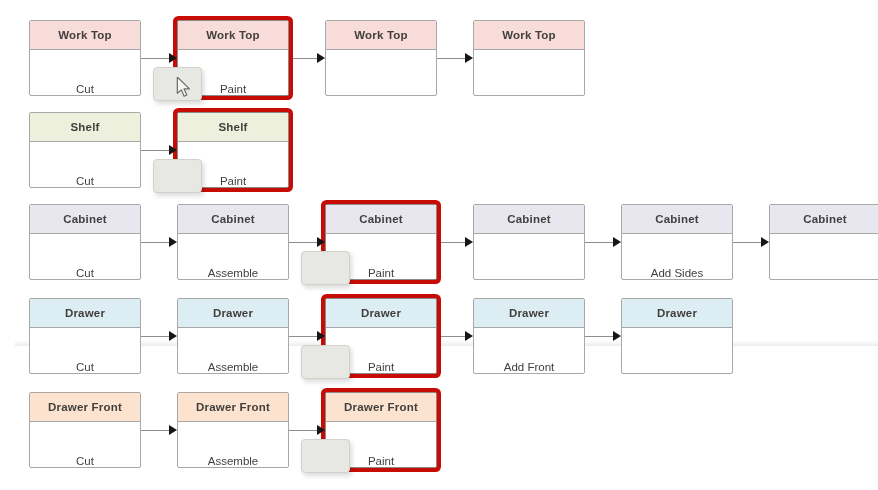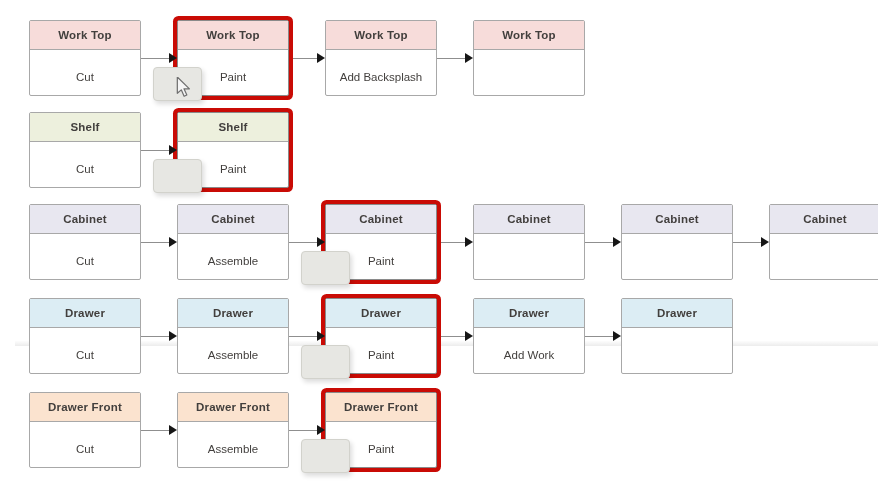--- a/index.html
+++ b/index.html
@@ -20,21 +20,21 @@
   }
   .box-header{
     height:28px;border-bottom:1px solid var(--box-border);
     display:flex;align-items:center;justify-content:center;
     font-size:11.5px;font-weight:600;color:var(--txt);
     letter-spacing:.2px;
   }
   .box-body{
     height:46px;display:flex;align-items:center;justify-content:center;
     font-size:11.5px;color:var(--txt);text-align:center;
-    line-height:1.25;padding:4px 4px;
+    line-height:1.25;padding:16px 4px;
   }
   .connector{
     position:absolute;height:1px;background:var(--line);z-index:1;
   }
   .arrowhead{
     position:absolute;width:0;height:0;z-index:4;
     border-top:5px solid transparent;
     border-bottom:5px solid transparent;
     border-left:8px solid var(--ah);
   }
@@ -62,21 +62,20 @@
     <div class="connector" style="left: 126px; top: 58px; width: 29px;"></div>
     <div class="arrowhead" style="left: 154px; top: 53px;"></div>
     <div class="box highlighted" style="left: 162px; top: 20px;">
       <div class="box-header" style="background: rgb(247, 220, 218);">Work Top</div>
       <div class="box-body">Paint</div>
     </div>
     <div class="connector" style="left: 274px; top: 58px; width: 29px;"></div>
     <div class="arrowhead" style="left: 302px; top: 53px;"></div>
     <div class="box" style="left: 310px; top: 20px;">
       <div class="box-header" style="background: rgb(247, 220, 218);">Work Top</div>
-      <div class="box-body">Add Backsplash</div>
     </div>
     <div class="connector" style="left: 422px; top: 58px; width: 29px;"></div>
     <div class="arrowhead" style="left: 450px; top: 53px;"></div>
     <div class="box" style="left: 458px; top: 20px;">
       <div class="box-header" style="background: rgb(247, 220, 218);">Work Top</div>
     </div>
     <div class="drag-ghost" style="left: 138px; top: 67px; width: 49px; height: 34px;"></div>
     <div class="box" style="left: 14px; top: 112px;">
       <div class="box-header" style="background: rgb(237, 240, 221);">Shelf</div>
       <div class="box-body">Cut</div>
@@ -106,20 +105,21 @@
     </div>
     <div class="connector" style="left: 422px; top: 242px; width: 29px;"></div>
     <div class="arrowhead" style="left: 450px; top: 237px;"></div>
     <div class="box" style="left: 458px; top: 204px;">
       <div class="box-header" style="background: rgb(232, 231, 240);">Cabinet</div>
     </div>
     <div class="connector" style="left: 570px; top: 242px; width: 29px;"></div>
     <div class="arrowhead" style="left: 598px; top: 237px;"></div>
     <div class="box" style="left: 606px; top: 204px;">
       <div class="box-header" style="background: rgb(232, 231, 240);">Cabinet</div>
+      <div class="box-body">Add Sides</div>
     </div>
     <div class="connector" style="left: 718px; top: 242px; width: 29px;"></div>
     <div class="arrowhead" style="left: 746px; top: 237px;"></div>
     <div class="box" style="left: 754px; top: 204px;">
       <div class="box-header" style="background: rgb(232, 231, 240);">Cabinet</div>
     </div>
     <div class="drag-ghost" style="left: 286px; top: 251px; width: 49px; height: 34px;"></div>
     <div class="box" style="left: 14px; top: 298px;">
       <div class="box-header" style="background: rgb(220, 237, 244);">Drawer</div>
       <div class="box-body">Cut</div>
@@ -133,21 +133,21 @@
     <div class="connector" style="left: 274px; top: 336px; width: 29px;"></div>
     <div class="arrowhead" style="left: 302px; top: 331px;"></div>
     <div class="box highlighted" style="left: 310px; top: 298px;">
       <div class="box-header" style="background: rgb(220, 237, 244);">Drawer</div>
       <div class="box-body">Paint</div>
     </div>
     <div class="connector" style="left: 422px; top: 336px; width: 29px;"></div>
     <div class="arrowhead" style="left: 450px; top: 331px;"></div>
     <div class="box" style="left: 458px; top: 298px;">
       <div class="box-header" style="background: rgb(220, 237, 244);">Drawer</div>
-      <div class="box-body">Add Work</div>
+      <div class="box-body">Add Front</div>
     </div>
     <div class="connector" style="left: 570px; top: 336px; width: 29px;"></div>
     <div class="arrowhead" style="left: 598px; top: 331px;"></div>
     <div class="box" style="left: 606px; top: 298px;">
       <div class="box-header" style="background: rgb(220, 237, 244);">Drawer</div>
     </div>
     <div class="drag-ghost" style="left: 286px; top: 345px; width: 49px; height: 34px;"></div>
     <div class="box" style="left: 14px; top: 392px;">
       <div class="box-header" style="background: rgb(251, 227, 207);">Drawer Front</div>
       <div class="box-body">Cut</div>

